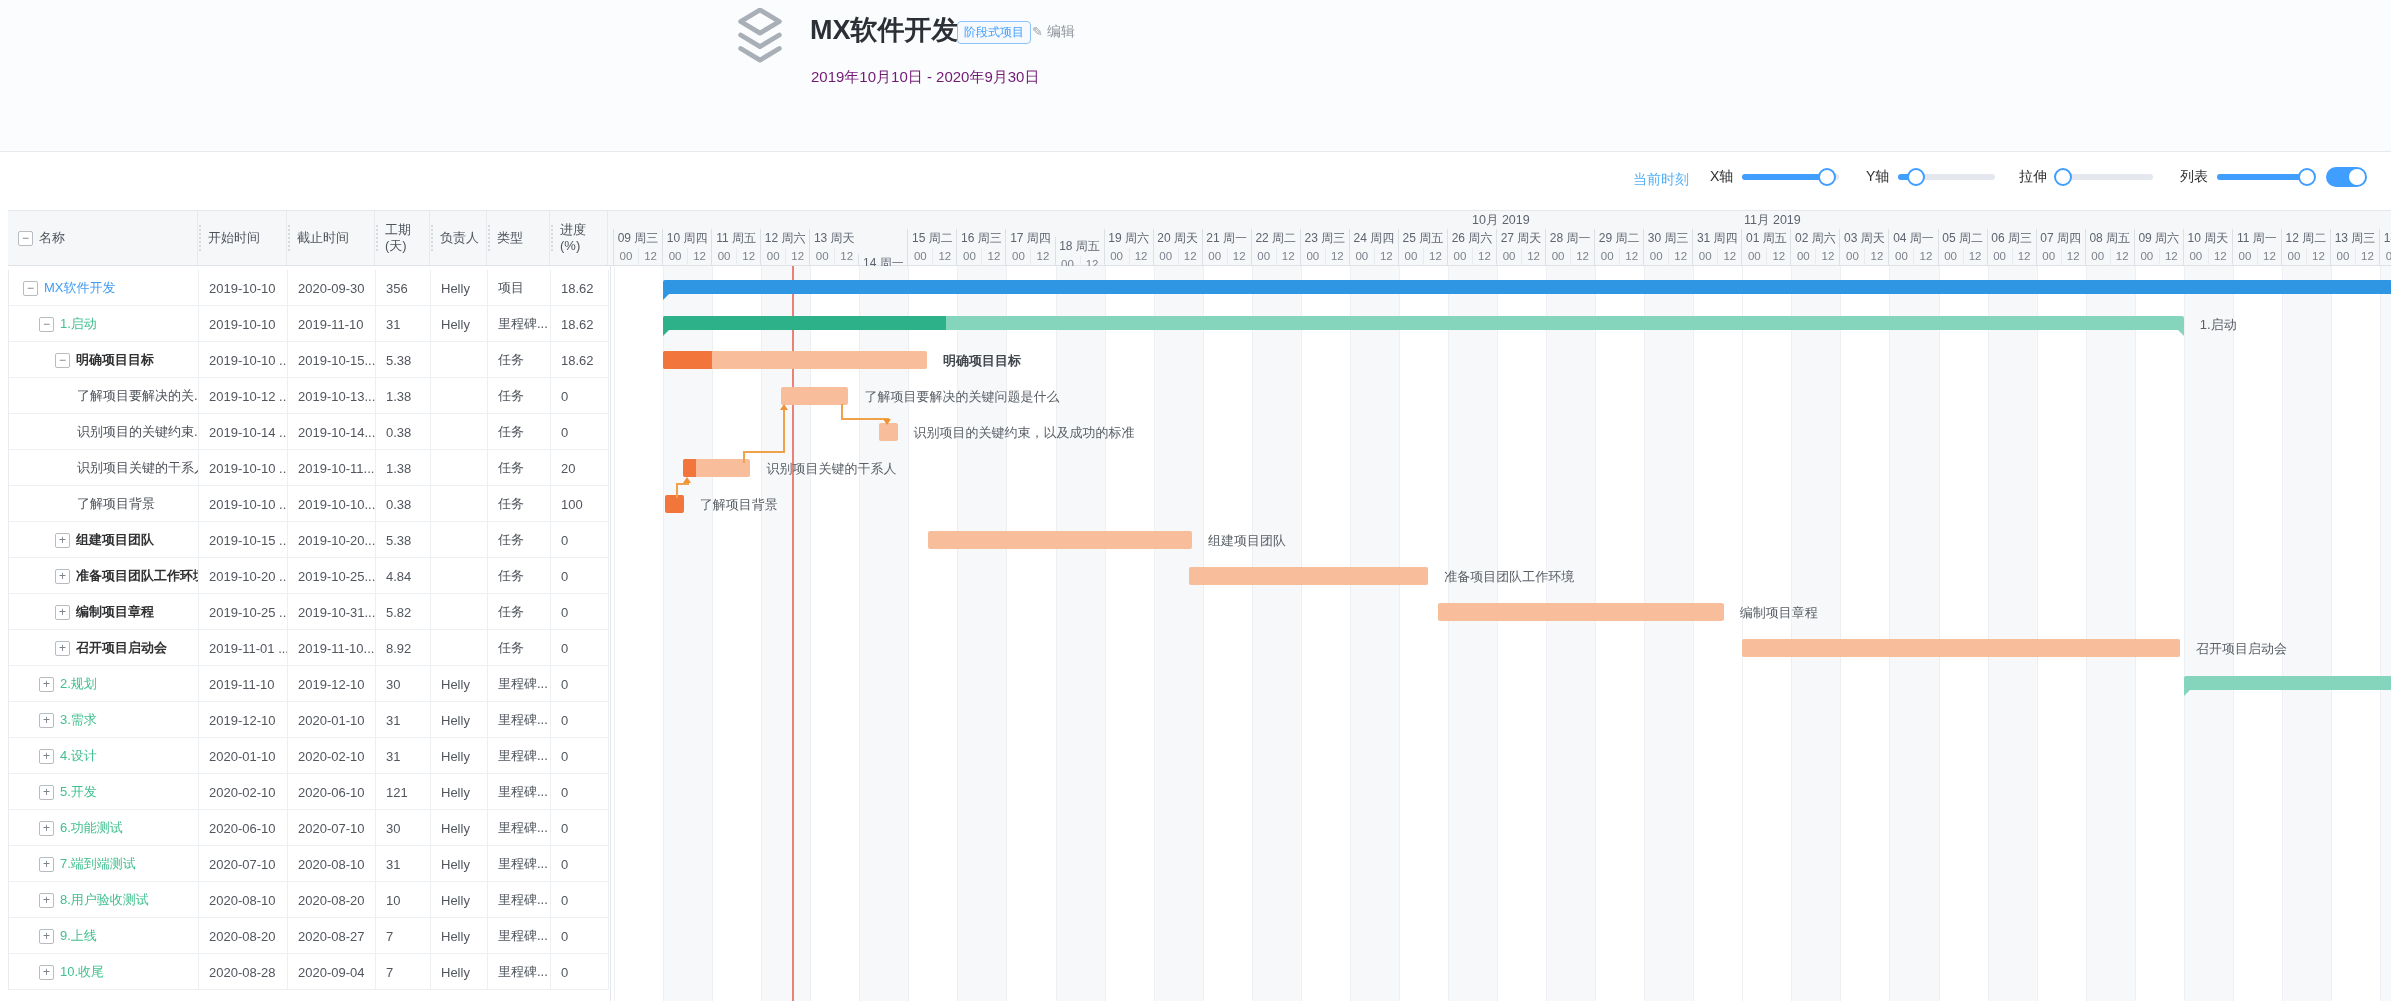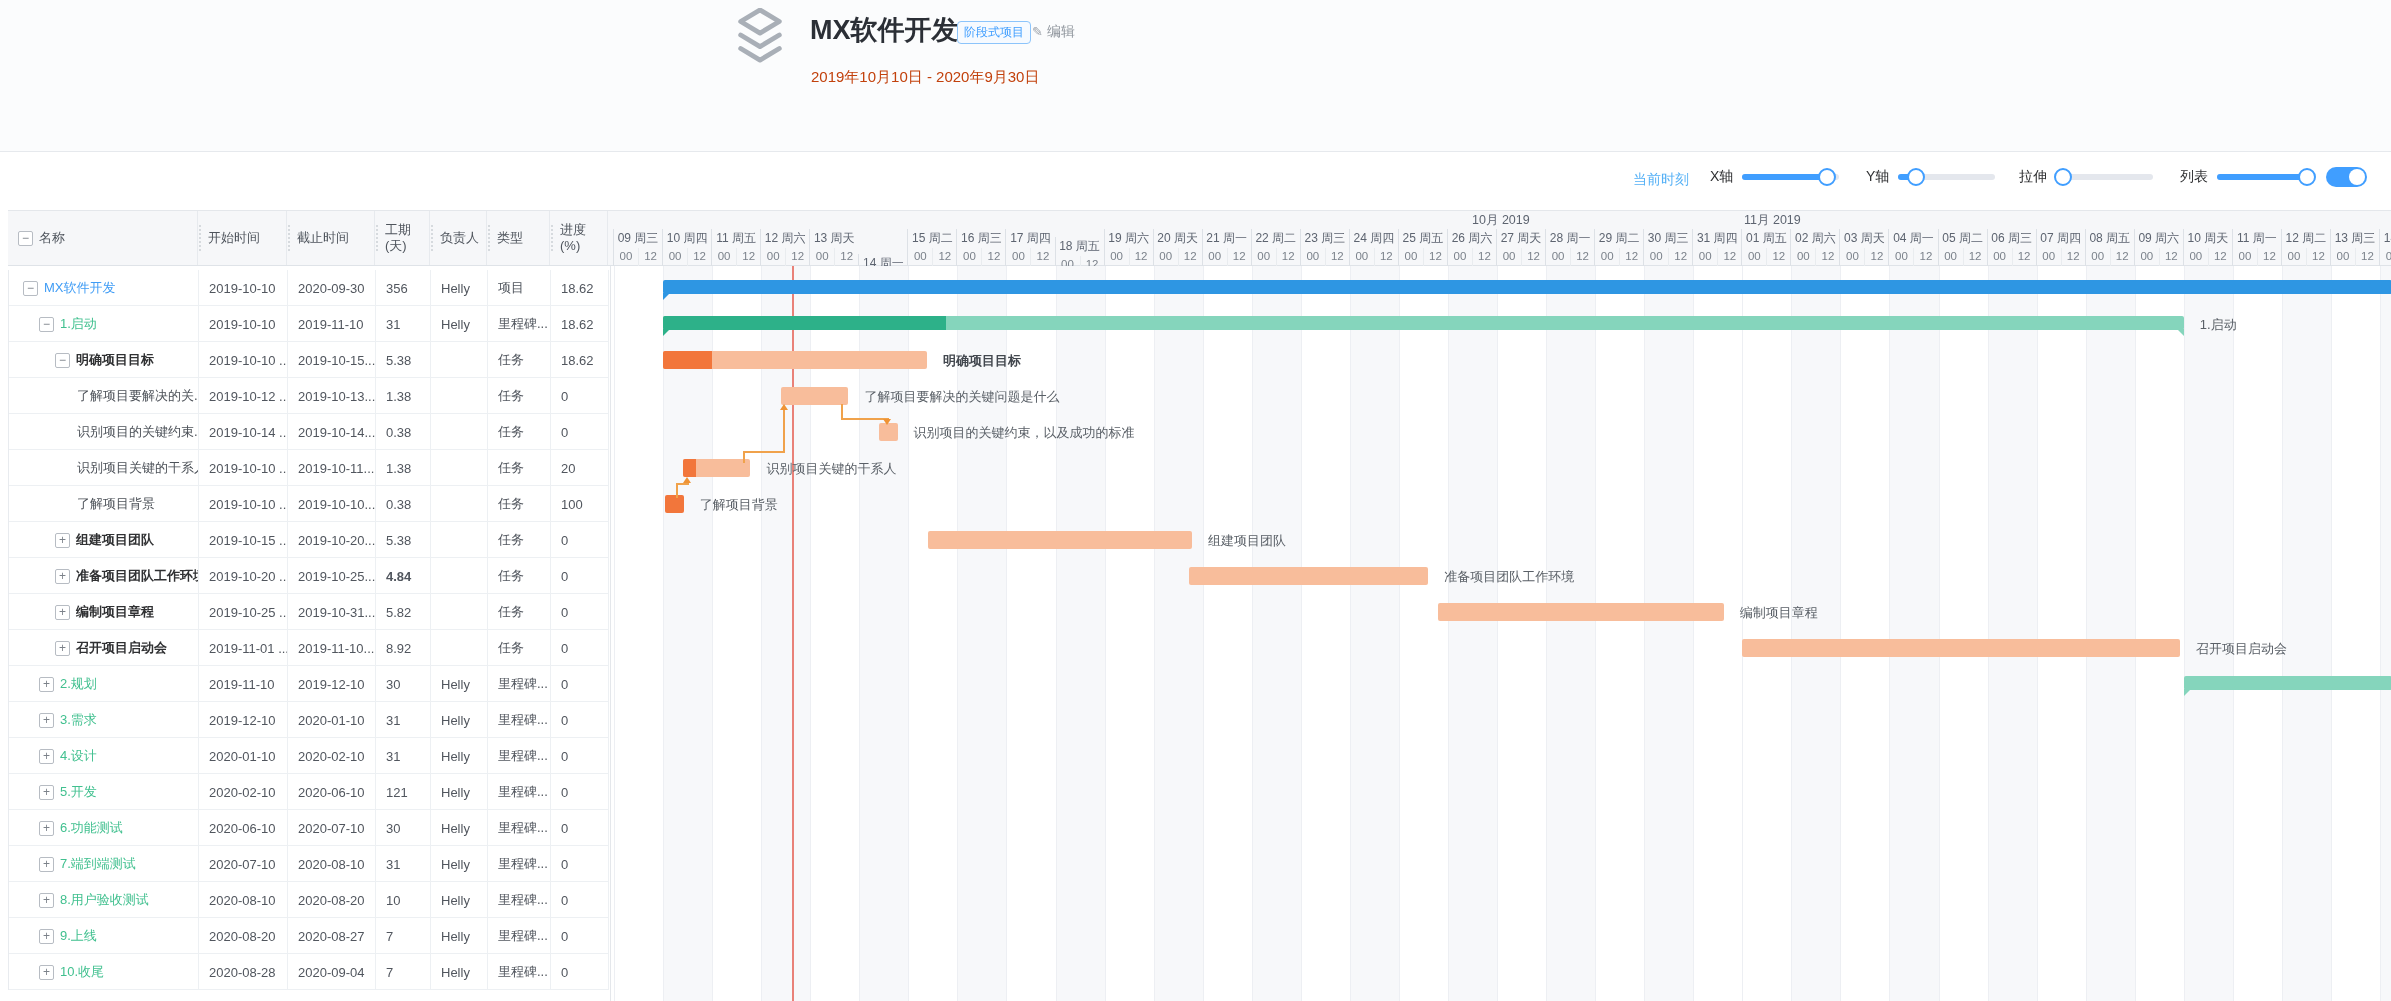--- a/index.html
+++ b/index.html
@@ -6,21 +6,21 @@
   #app{position:relative;width:2391px;height:1001px;overflow:hidden;background:#fff;
        font-family:"Liberation Sans","DejaVu Sans",sans-serif;color:#303133;}
   
   .tophdr{position:absolute;left:0;top:0;width:2391px;height:151px;background:#fbfcfd;border-bottom:1px solid #e6e9ed;}
   .logo{position:absolute;left:729px;top:8px;width:62px;height:56px;}
   .ptitle{position:absolute;left:810px;top:12px;font-size:27px;font-weight:600;color:#2b2f36;white-space:nowrap;}
   .pbadge{position:absolute;left:957px;top:21px;font-size:12px;color:#409eff;border:1px solid #8cc4fb;border-radius:4px;
           padding:2px 6px;background:#f6faff;white-space:nowrap;}
   .pedit{position:absolute;left:1032px;top:23px;font-size:14px;color:#8f959d;cursor:pointer;white-space:nowrap;}
   .pedit .pen{font-size:13px;margin-right:4px;color:#9aa0a8;}
-  .pdate{position:absolute;left:811px;top:68px;font-size:15px;color:#c2410c;white-space:nowrap;}
+  .pdate{position:absolute;left:811px;top:68px;font-size:15px;color:#701a75;white-space:nowrap;}
   
   .tabs{position:absolute;left:0;right:0;bottom:0;height:41px;display:flex;justify-content:center;gap:41px;}
   .tab{font-size:15px;color:#303133;padding:8px 2px;cursor:pointer;position:relative;white-space:nowrap;}
   .tab.active{color:#409eff;}
   .tab.active:after{content:"";position:absolute;left:0;right:0;bottom:0;height:3px;background:#409eff;border-radius:2px;}
   
   .toolbar{position:absolute;left:0;top:152px;width:2391px;height:58px;background:#fff;}
   .curtime{position:absolute;left:1633px;top:19px;font-size:14px;color:#54b0f6;cursor:pointer;white-space:nowrap;}
   .sgroup{position:absolute;top:16px;display:flex;align-items:center;}
   .slabel{font-size:14px;color:#303133;margin-right:9px;white-space:nowrap;}
@@ -274,21 +274,21 @@
       </div>
       <div class="trow">
         <div class="tcell" style="left: 0px; width: 190px; padding-left: 46px;">
           <div class="namewrap">
             <div class="expbox">+</div>
             <span class="nm-bold">准备项目团队工作环境</span>
           </div>
         </div>
         <div class="tcell" style="left: 190px; width: 89px;">2019-10-20 ...</div>
         <div class="tcell" style="left: 279px; width: 88px;">2019-10-25...</div>
-        <div class="tcell" style="left: 367px; width: 55px; font-weight: bold;">4.84</div>
+        <div class="tcell" style="left: 367px; width: 55px;">4.84</div>
         <div class="tcell" style="left: 422px; width: 57px;"></div>
         <div class="tcell" style="left: 479px; width: 63px;">任务</div>
         <div class="tcell" style="left: 542px; width: 58px;">0</div>
       </div>
       <div class="trow">
         <div class="tcell" style="left: 0px; width: 190px; padding-left: 46px;">
           <div class="namewrap">
             <div class="expbox">+</div>
             <span class="nm-bold">编制项目章程</span>
           </div>

